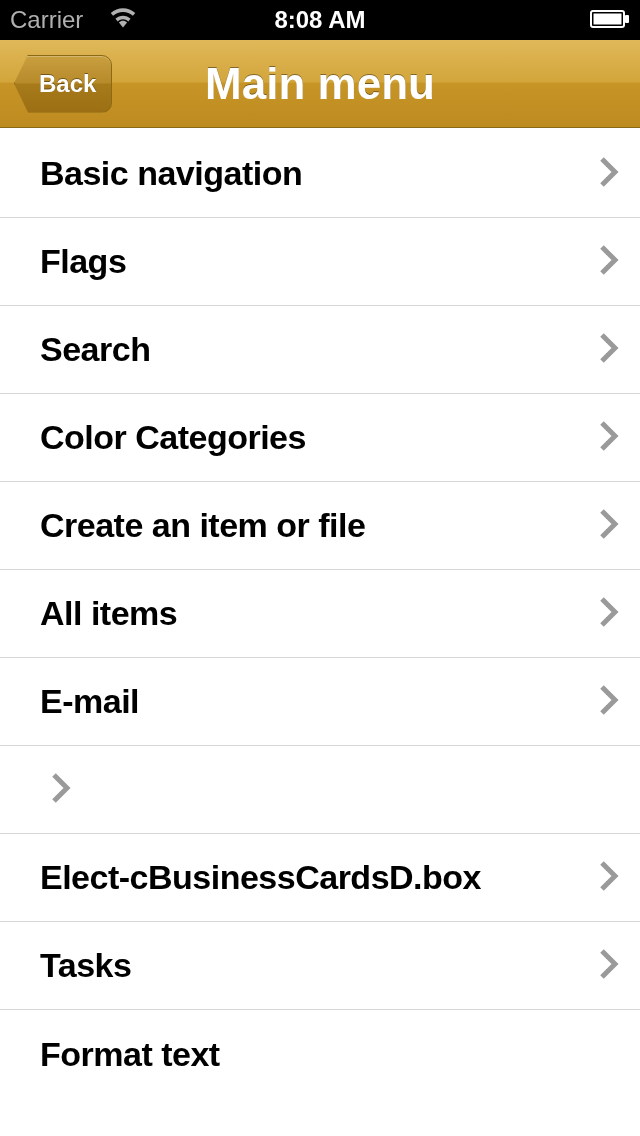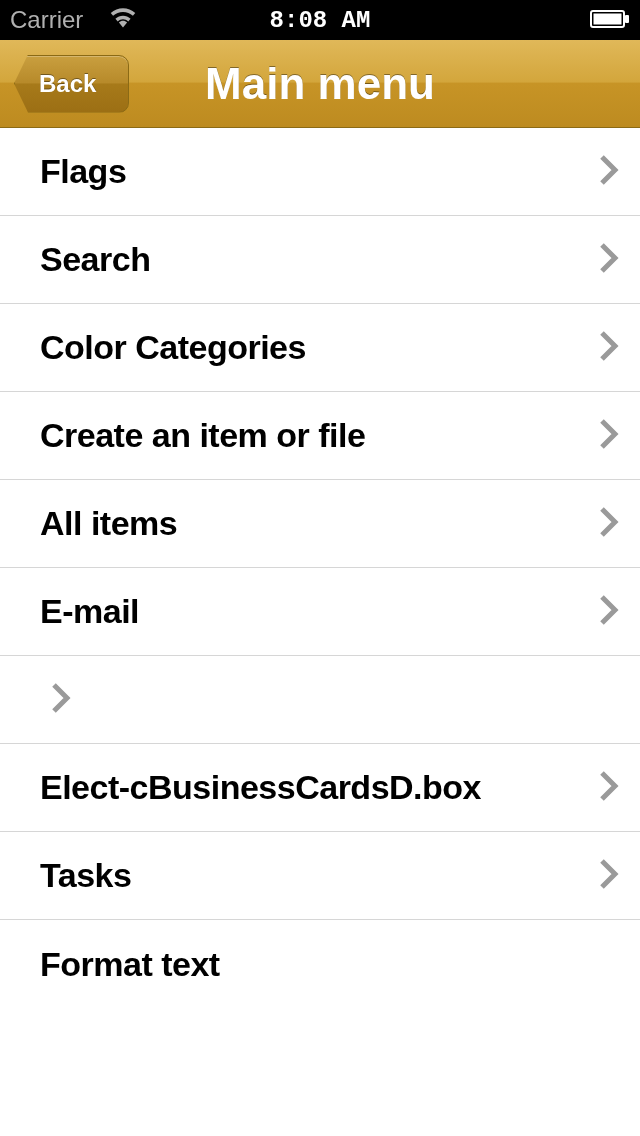--- a/index.html
+++ b/index.html
@@ -15,21 +15,21 @@
       background: #000;
       color: #fff;
       display: flex;
       align-items: center;
       justify-content: space-between;
       padding: 0 10px;
       font-size: 24px;
     }
     .status-left { display: flex; align-items: center; gap: 26px; }
     .status-left .carrier { color: #b0b0b0; font-size: 24px; }
-    .status-center { position: absolute; left: 50%; transform: translateX(-50%); font-weight: 600; font-family: Liberation Mono, monospace; }
+    .status-center { position: absolute; left: 50%; transform: translateX(-50%); font-weight: 600; }
     .wifi-icon svg { width: 28px; height: 22px; fill: #b0b0b0; }
     .battery-icon svg { width: 40px; height: 18px; }
     .nav-bar {
       height: 88px;
       background: linear-gradient(to bottom, #e0b859 0%, #d3a63c 48%, #c79426 50%, #bd8b20 100%);
       position: relative;
       display: flex;
       align-items: center;
       justify-content: center;
       border-bottom: 1px solid #8b6a15;
@@ -41,21 +41,21 @@
       text-shadow: 0 -1px 0 rgba(0,0,0,0.4);
     }
     .back-button {
       position: absolute;
       left: 14px;
       top: 50%;
       transform: translateY(-50%);
       height: 58px;
       display: flex;
       align-items: center;
-      padding: 0 32px 0 24px;
+      padding: 0 15px 0 24px;
       color: #fff;
       font-size: 24px;
       font-weight: 700;
       background: linear-gradient(to bottom, #c99f3f 0%, #b78a2a 48%, #a77a1a 50%, #9c6f14 100%);
       border: 1px solid #8b6a15;
       border-radius: 10px;
       text-shadow: 0 -1px 0 rgba(0,0,0,0.4);
       box-shadow: inset 0 1px 0 rgba(255,255,255,0.25);
       clip-path: polygon(14px 0, 100% 0, 100% 100%, 14px 100%, 0 50%);
     }
@@ -127,20 +127,26 @@
 </div>
 
 <div class="nav-bar">
   <div class="back-button">
     <span>Back</span>
   </div>
   <div class="nav-title">Main menu</div>
 </div>
 
 <div class="list">
+  <div class="list-row first">
+    <span class="list-label">Basic navigation</span>
+    <span class="chevron"><svg viewBox="0 0 22 32">
+          <polyline points="4,3 17,16 4,29"></polyline>
+        </svg></span>
+  </div>
   <div class="list-row">
     <span class="list-label">Flags</span>
     <span class="chevron"><svg viewBox="0 0 22 32">
           <polyline points="4,3 17,16 4,29"></polyline>
         </svg></span>
   </div>
   <div class="list-row">
     <span class="list-label">Search</span>
     <span class="chevron"><svg viewBox="0 0 22 32">
           <polyline points="4,3 17,16 4,29"></polyline>

